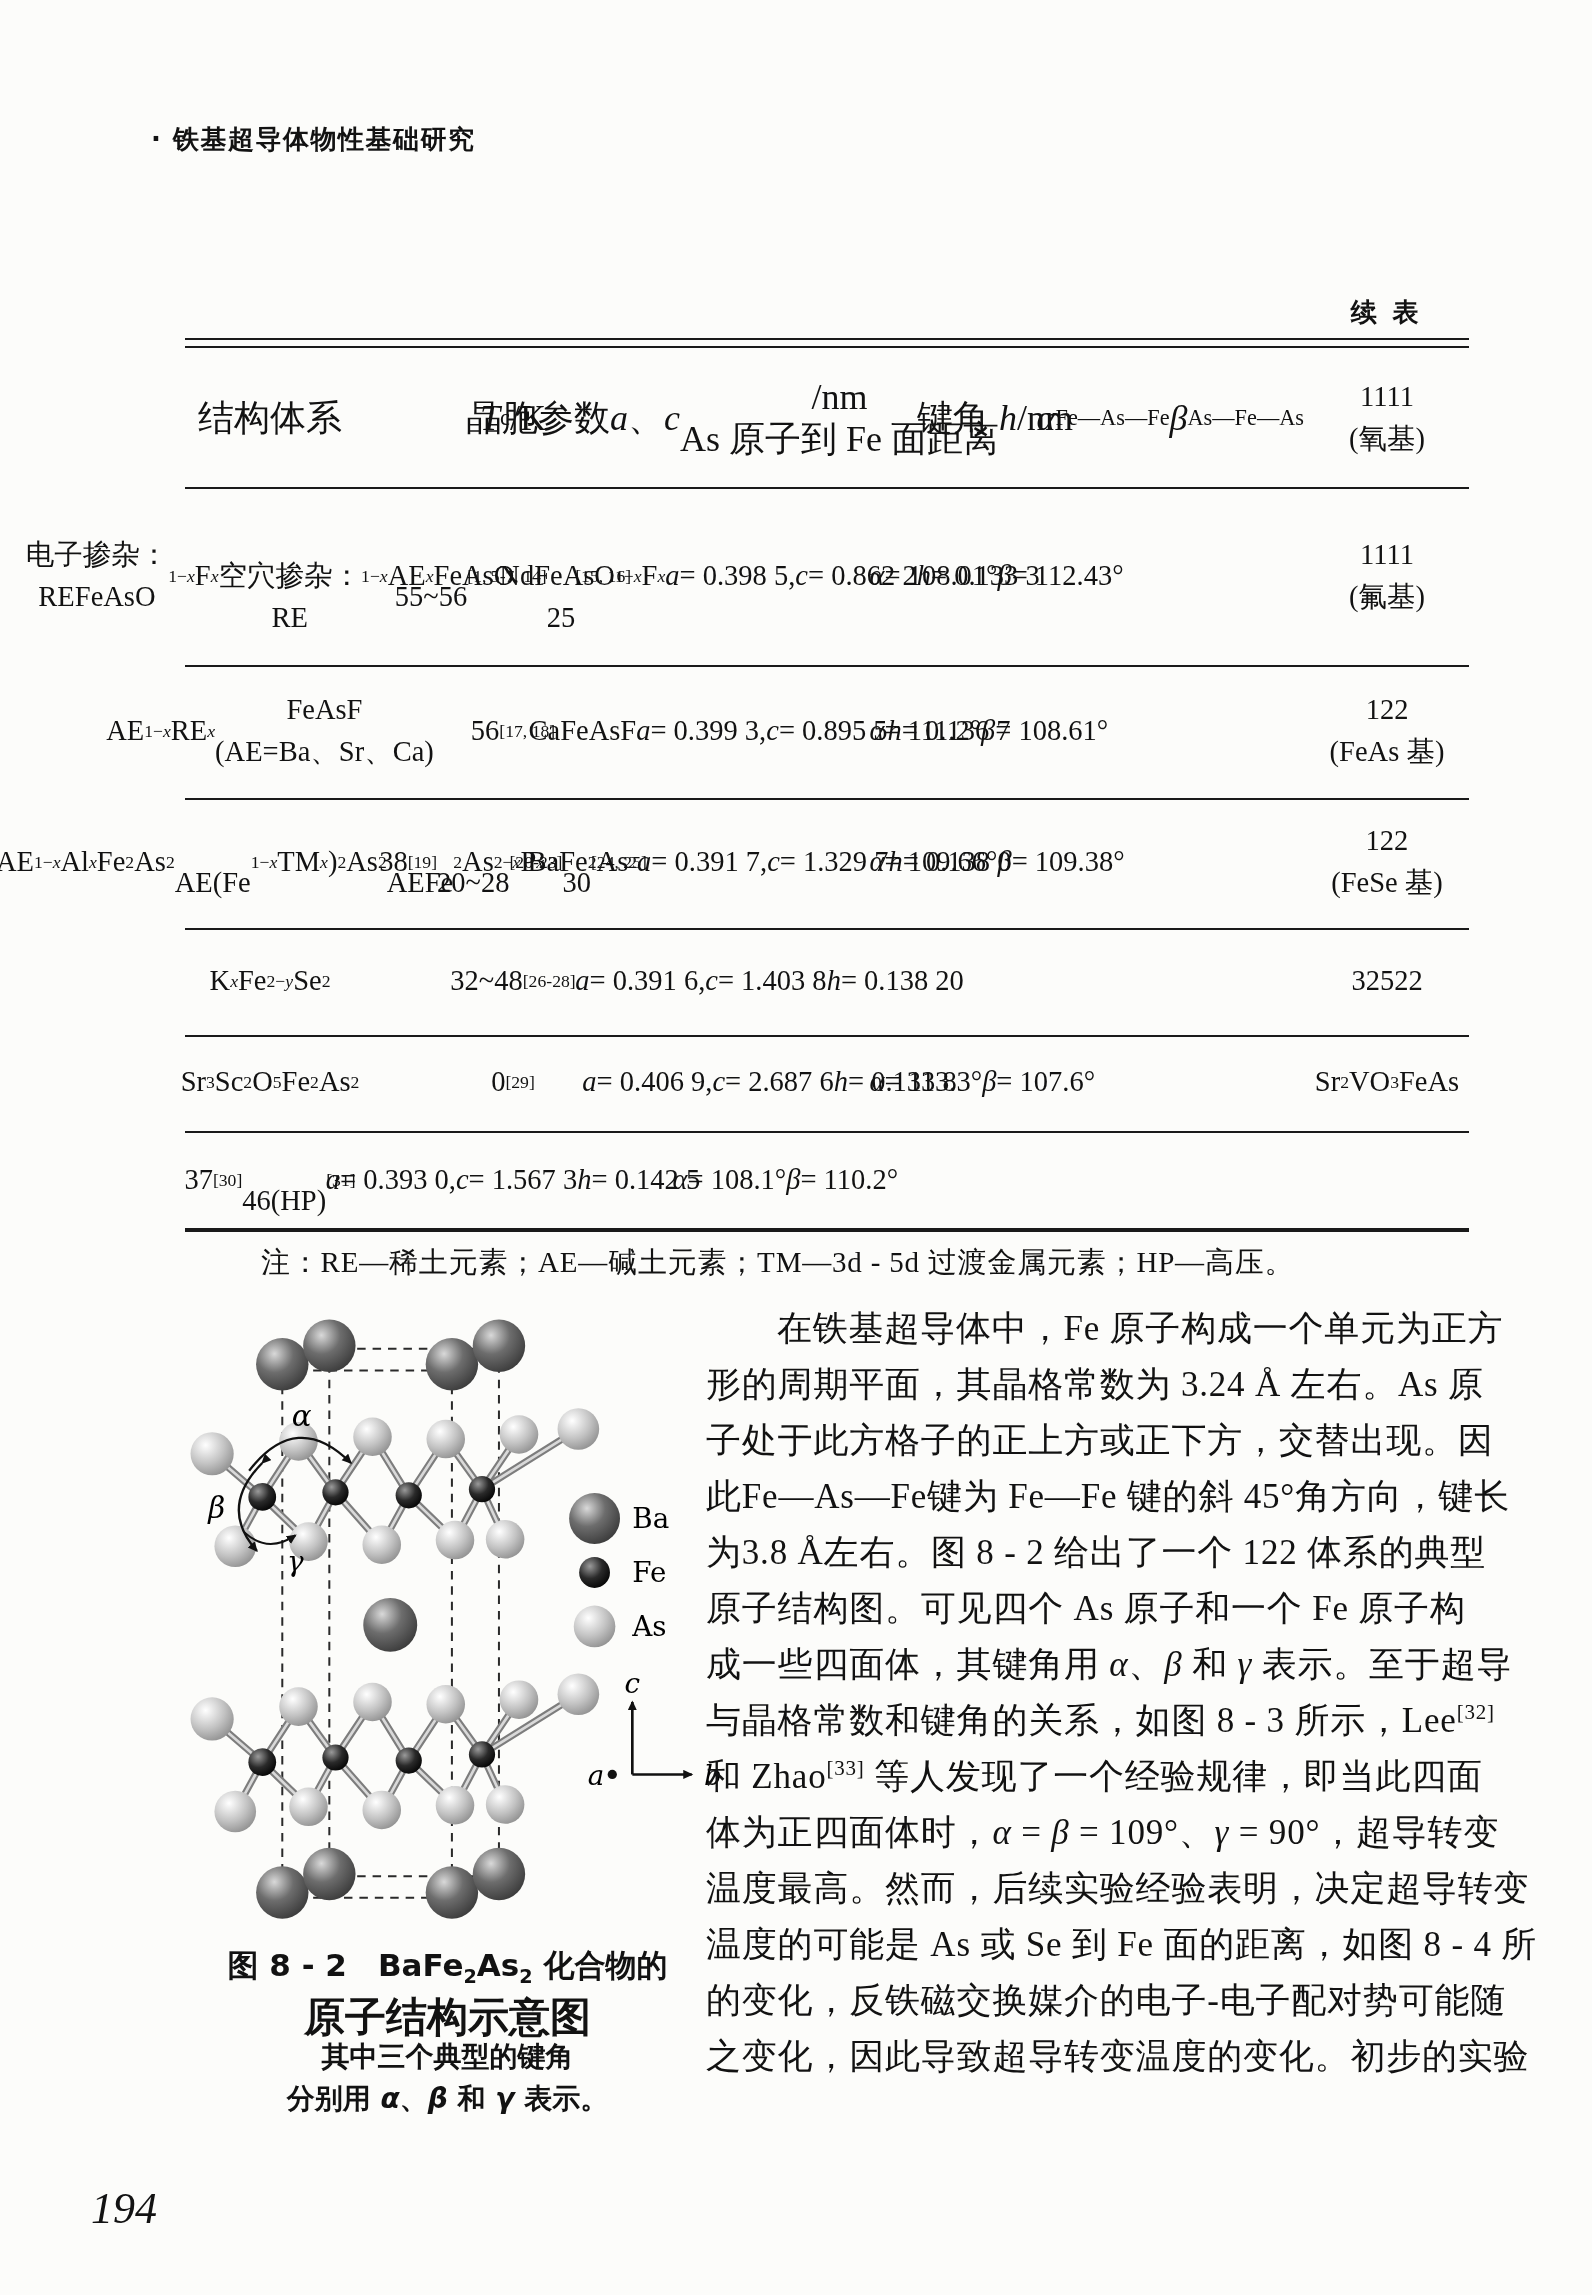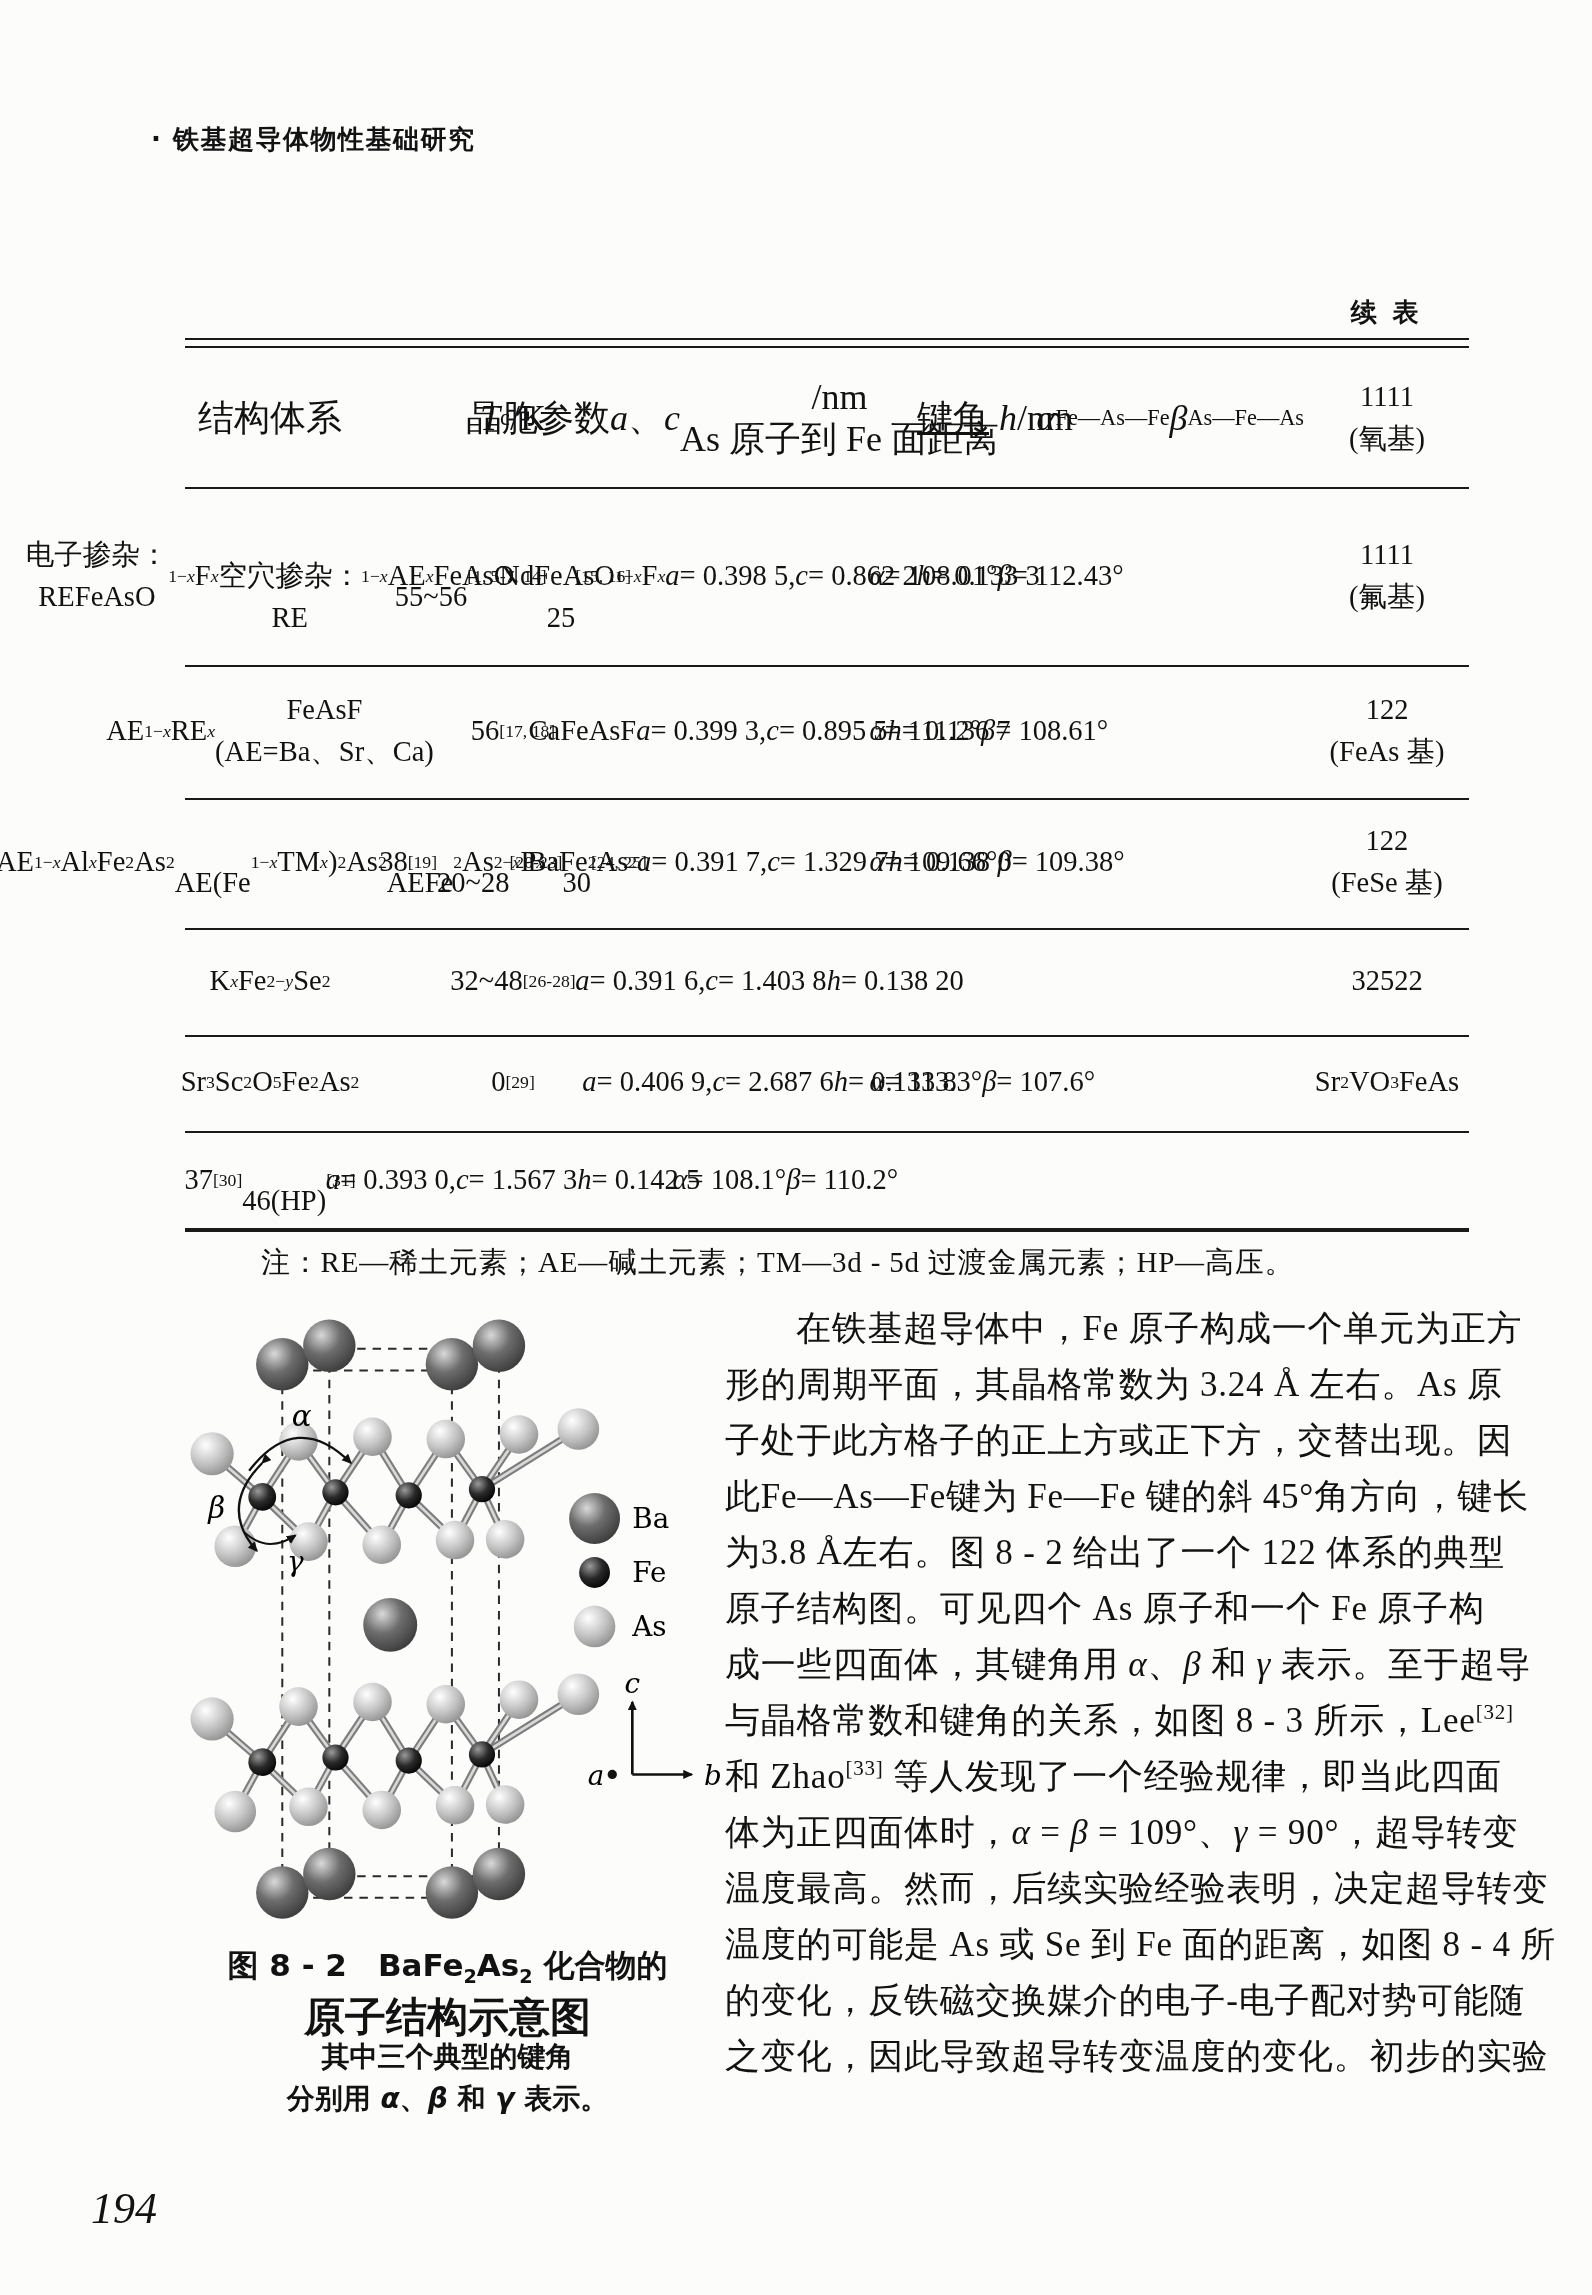--- a/index.html
+++ b/index.html
@@ -30,36 +30,36 @@
     font-size:28.5px;line-height:42px;
   }
   .tbl .cell{
     display:flex;align-items:center;justify-content:center;
     text-align:center;overflow:visible;white-space:nowrap;
   }
   .tbl .cell.hd{font-size:36px;}
   .tbl .cell.ang{justify-content:flex-start;text-align:left;padding-left:1.5px;}
   .tbl sub{font-size:0.62em;}
   .tbl sup{font-size:0.62em;}
-  .tbl .cspan{display:inline-block;width:100%;text-align:center;text-decoration:underline;}
+  .tbl .cspan{display:inline-block;width:100%;text-align:center;}
   
   .tbl-note{left:261px;top:1243px;font-size:29px;letter-spacing:0.8px;}
   
   .fig{left:189px;top:1310px;width:532px;height:629px;}
   .fig text{font-family:"DejaVu Serif","Liberation Serif",serif;}
   
   .fig-cap{left:193px;top:1945px;width:509px;text-align:center;}
   .fig-cap .c1{font-family:"DejaVu Sans","Liberation Sans",sans-serif;font-weight:bold;font-size:31px;height:45px;}
   .fig-cap .c2{font-family:"DejaVu Sans","Liberation Sans",sans-serif;font-weight:bold;font-size:41px;height:48px;}
   .fig-cap .c3{font-family:"DejaVu Sans","Liberation Sans",sans-serif;font-weight:600;font-size:28px;height:42px;}
   .fig-cap sub{font-size:0.62em;}
   
   .bodytext{left:706px;top:1305px;width:802px;}
   .bodytext .bl{
-    height:56px;font-size:35px;white-space:nowrap;letter-spacing:0.8px;margin-left:19px;
+    height:56px;font-size:35px;white-space:nowrap;letter-spacing:0.8px;
   }
   .bodytext .bl.indent{padding-left:71px;}
   .bodytext sup{font-size:0.6em;}
   .bodytext i{font-style:italic;}
   
   .pageno{left:91px;top:2183px;font-size:44px;font-style:italic;}
 </style>
 </head>
 <body>
 

